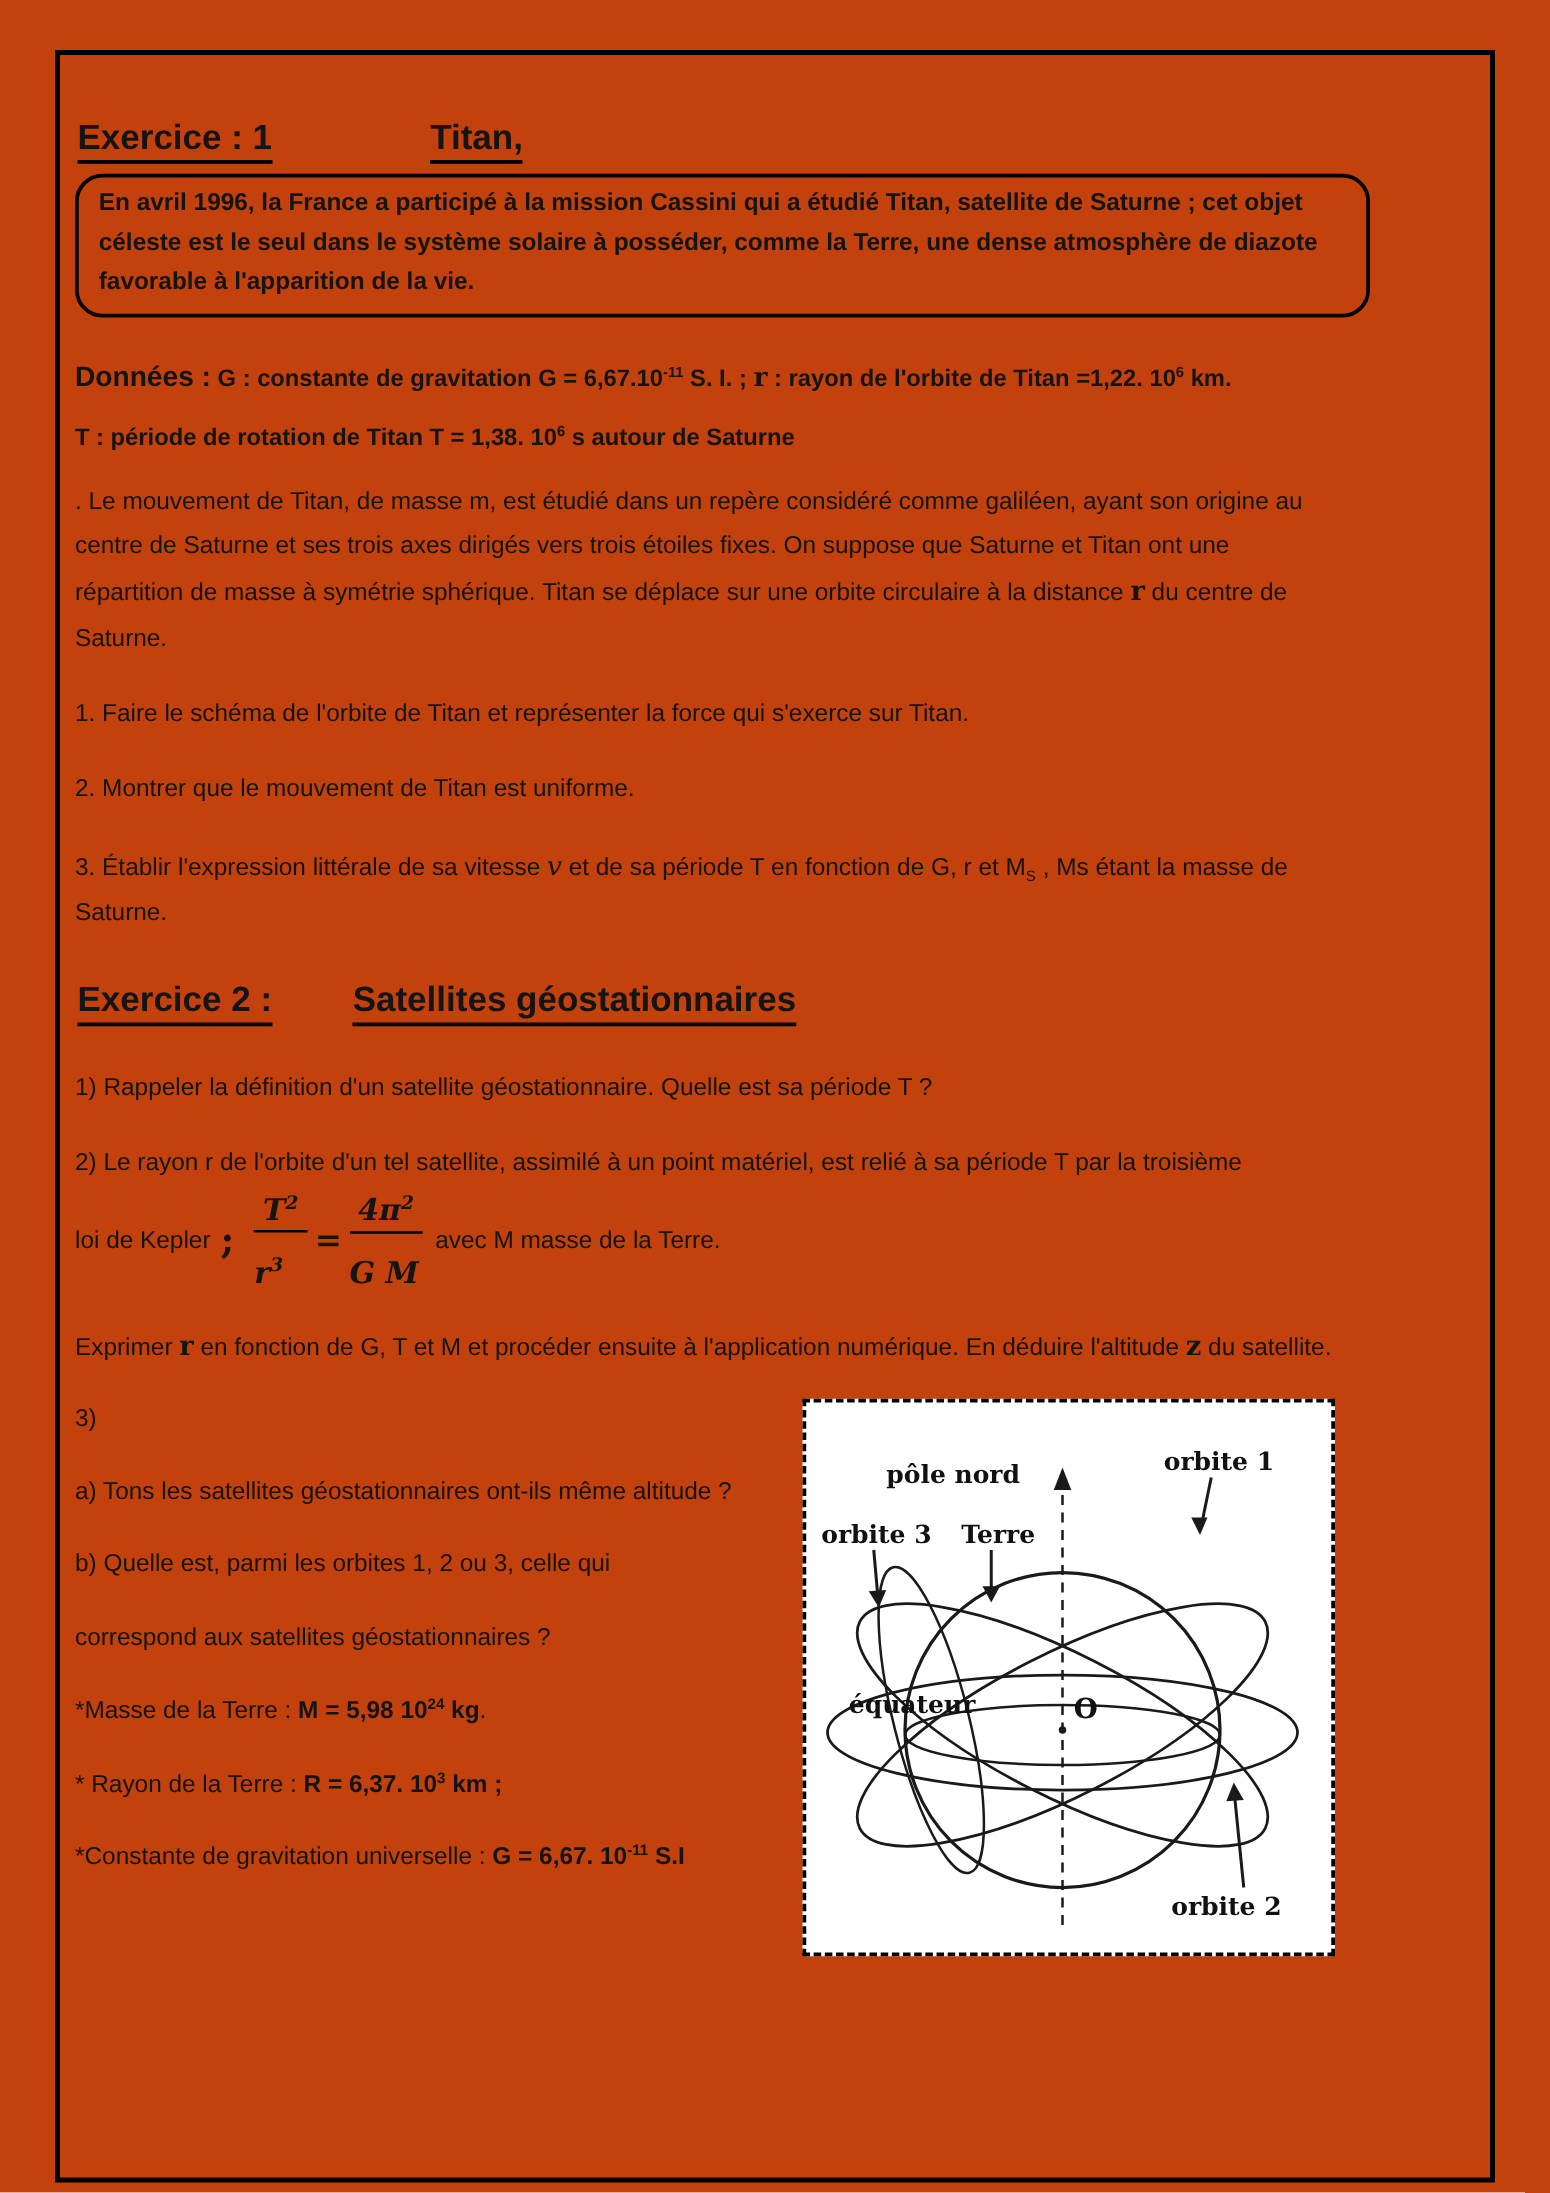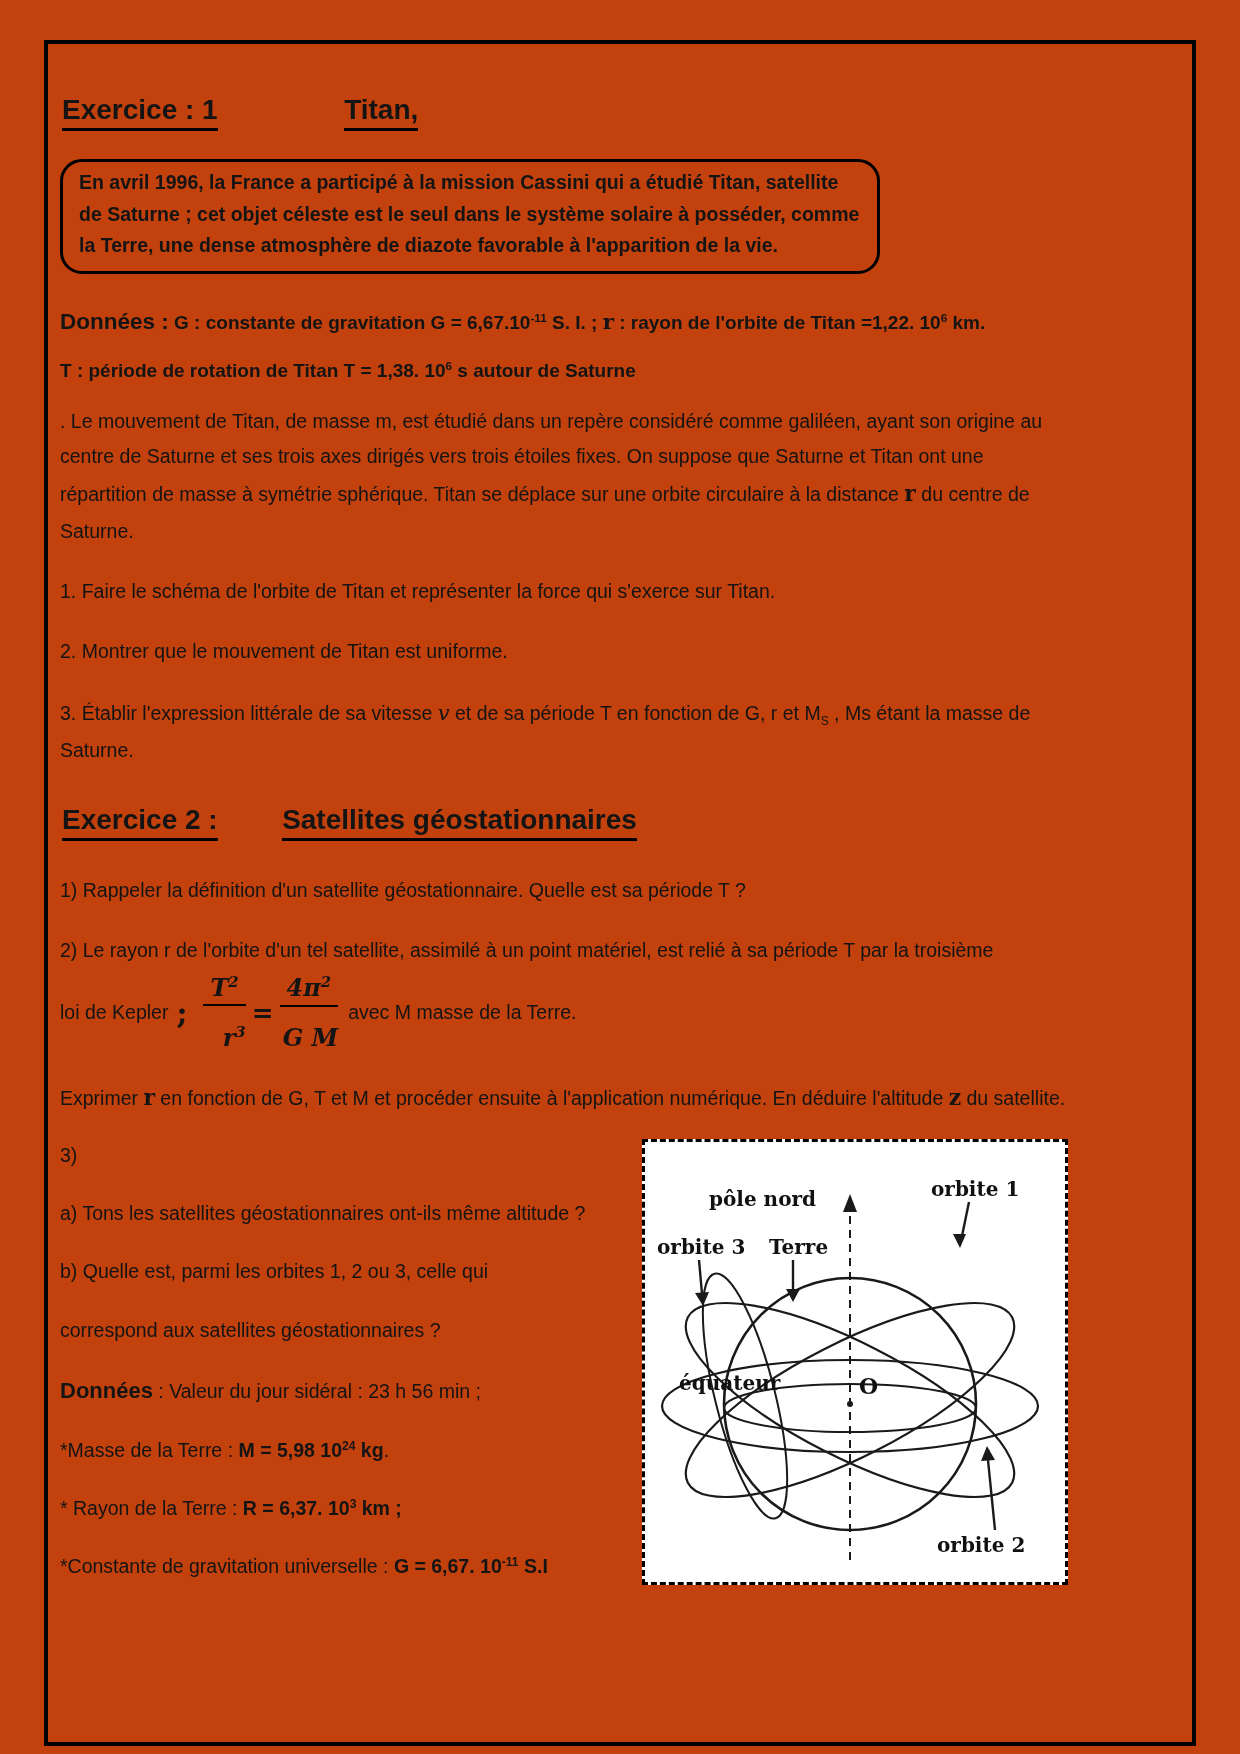--- a/index.html
+++ b/index.html
@@ -14,41 +14,41 @@
   
   .h-row { margin:50px 0 0 2px; }
   .h1 {
     font-size:28px; font-weight:bold; display:inline-block;
     border-bottom:3px solid #000; padding-bottom:2px;
   }
   .h1b { margin-left:122px; }
   .h2b { margin-left:60px; }
   
   .intro-box {
-    margin-top:28px; width:820px; box-sizing:border-box;
+    margin-top:8px; width:1036px; box-sizing:border-box;
     border:3.5px solid #000; border-radius:22px; padding:5px 16px 9px;
   }
   .intro-box p { margin:0; font-weight:bold; font-size:19.5px; line-height:1.62; }
   
   .donnees1 { margin:35px 0 0; font-weight:bold; font-size:19px; max-width:1015px; }
   .dn-label { font-size:22.5px; }
   .t-line { margin:24px 0 0; font-weight:bold; font-size:19px; }
   
   .para { margin:22px 0 0; font-size:19.5px; line-height:1.8; max-width:1015px; }
   .q { margin:25px 0 0; font-size:19.5px; line-height:1.8; max-width:1015px; }
   
   .mvar { font-family:"DejaVu Serif", serif; font-weight:bold; font-size:1.12em; }
   .mvi  { font-family:"DejaVu Serif", serif; font-style:italic; font-size:1.08em; }
   sup { font-size:0.62em; }
   sub { font-size:0.62em; }
   
   .kepler-row { margin:6px 0 0; display:flex; align-items:center; font-size:19.5px; max-width:1015px; }
   .semi { font-family:"DejaVu Serif", serif; font-weight:bold; font-size:30px; margin:0 12px 0 8px; }
   .frac {
-    display:inline-flex; flex-direction:column; align-items:flex-end;
+    display:inline-flex; flex-direction:column; align-items:flex-start;
     font-family:"DejaVu Serif", serif; font-weight:bold; font-style:italic;
     font-size:24px; line-height:1.1; margin:0 4px; vertical-align:middle;
   }
   .frac .num { padding:0 7px 3px; border-bottom:2.5px solid #000; }
   .frac .den { padding-top:18px; }
   .eq { font-family:"DejaVu Serif", serif; font-weight:bold; font-size:26px; margin:0 2px; }
   .kp-after { margin-left:6px; }
   
   .bottom { display:flex; margin-top:18px; }
   .left-col { width:582px; flex:none; }
@@ -127,23 +127,20 @@
       <span>Exprimer </span><span class="mvar">r</span><span> en fonction de G, T et M et procéder ensuite à l'application numérique. En déduire l'altitude </span><span class="mvar">z</span><span> du satellite.</span>
     </p>
 
     <div class="bottom">
       <div class="left-col">
         <p class="first">3)</p>
         <p>a) Tons les satellites géostationnaires ont-ils même altitude ?</p>
         <p>b) Quelle est, parmi les orbites 1, 2 ou 3, celle qui</p>
         <p>correspond aux satellites géostationnaires ?</p>
         <p>
-          <span class="dn2-label">Données</span><span> : Valeur du jour sidéral : 23 h 56 min ;</span>
-        </p>
-        <p>
           <span>*Masse de la Terre : </span><span class="bval">M = 5,98 10</span><sup class="bval">24</sup><span class="bval"> kg</span><span>.</span>
         </p>
         <p>
           <span>* Rayon de la Terre : </span><span class="bval">R = 6,37. 10</span><sup class="bval">3</sup><span class="bval"> km ;</span>
         </p>
         <p>
           <span>*Constante de gravitation universelle : </span><span class="bval">G = 6,67. 10</span><sup class="bval">-11</sup><span class="bval"> S.I</span>
         </p>
       </div>
 

